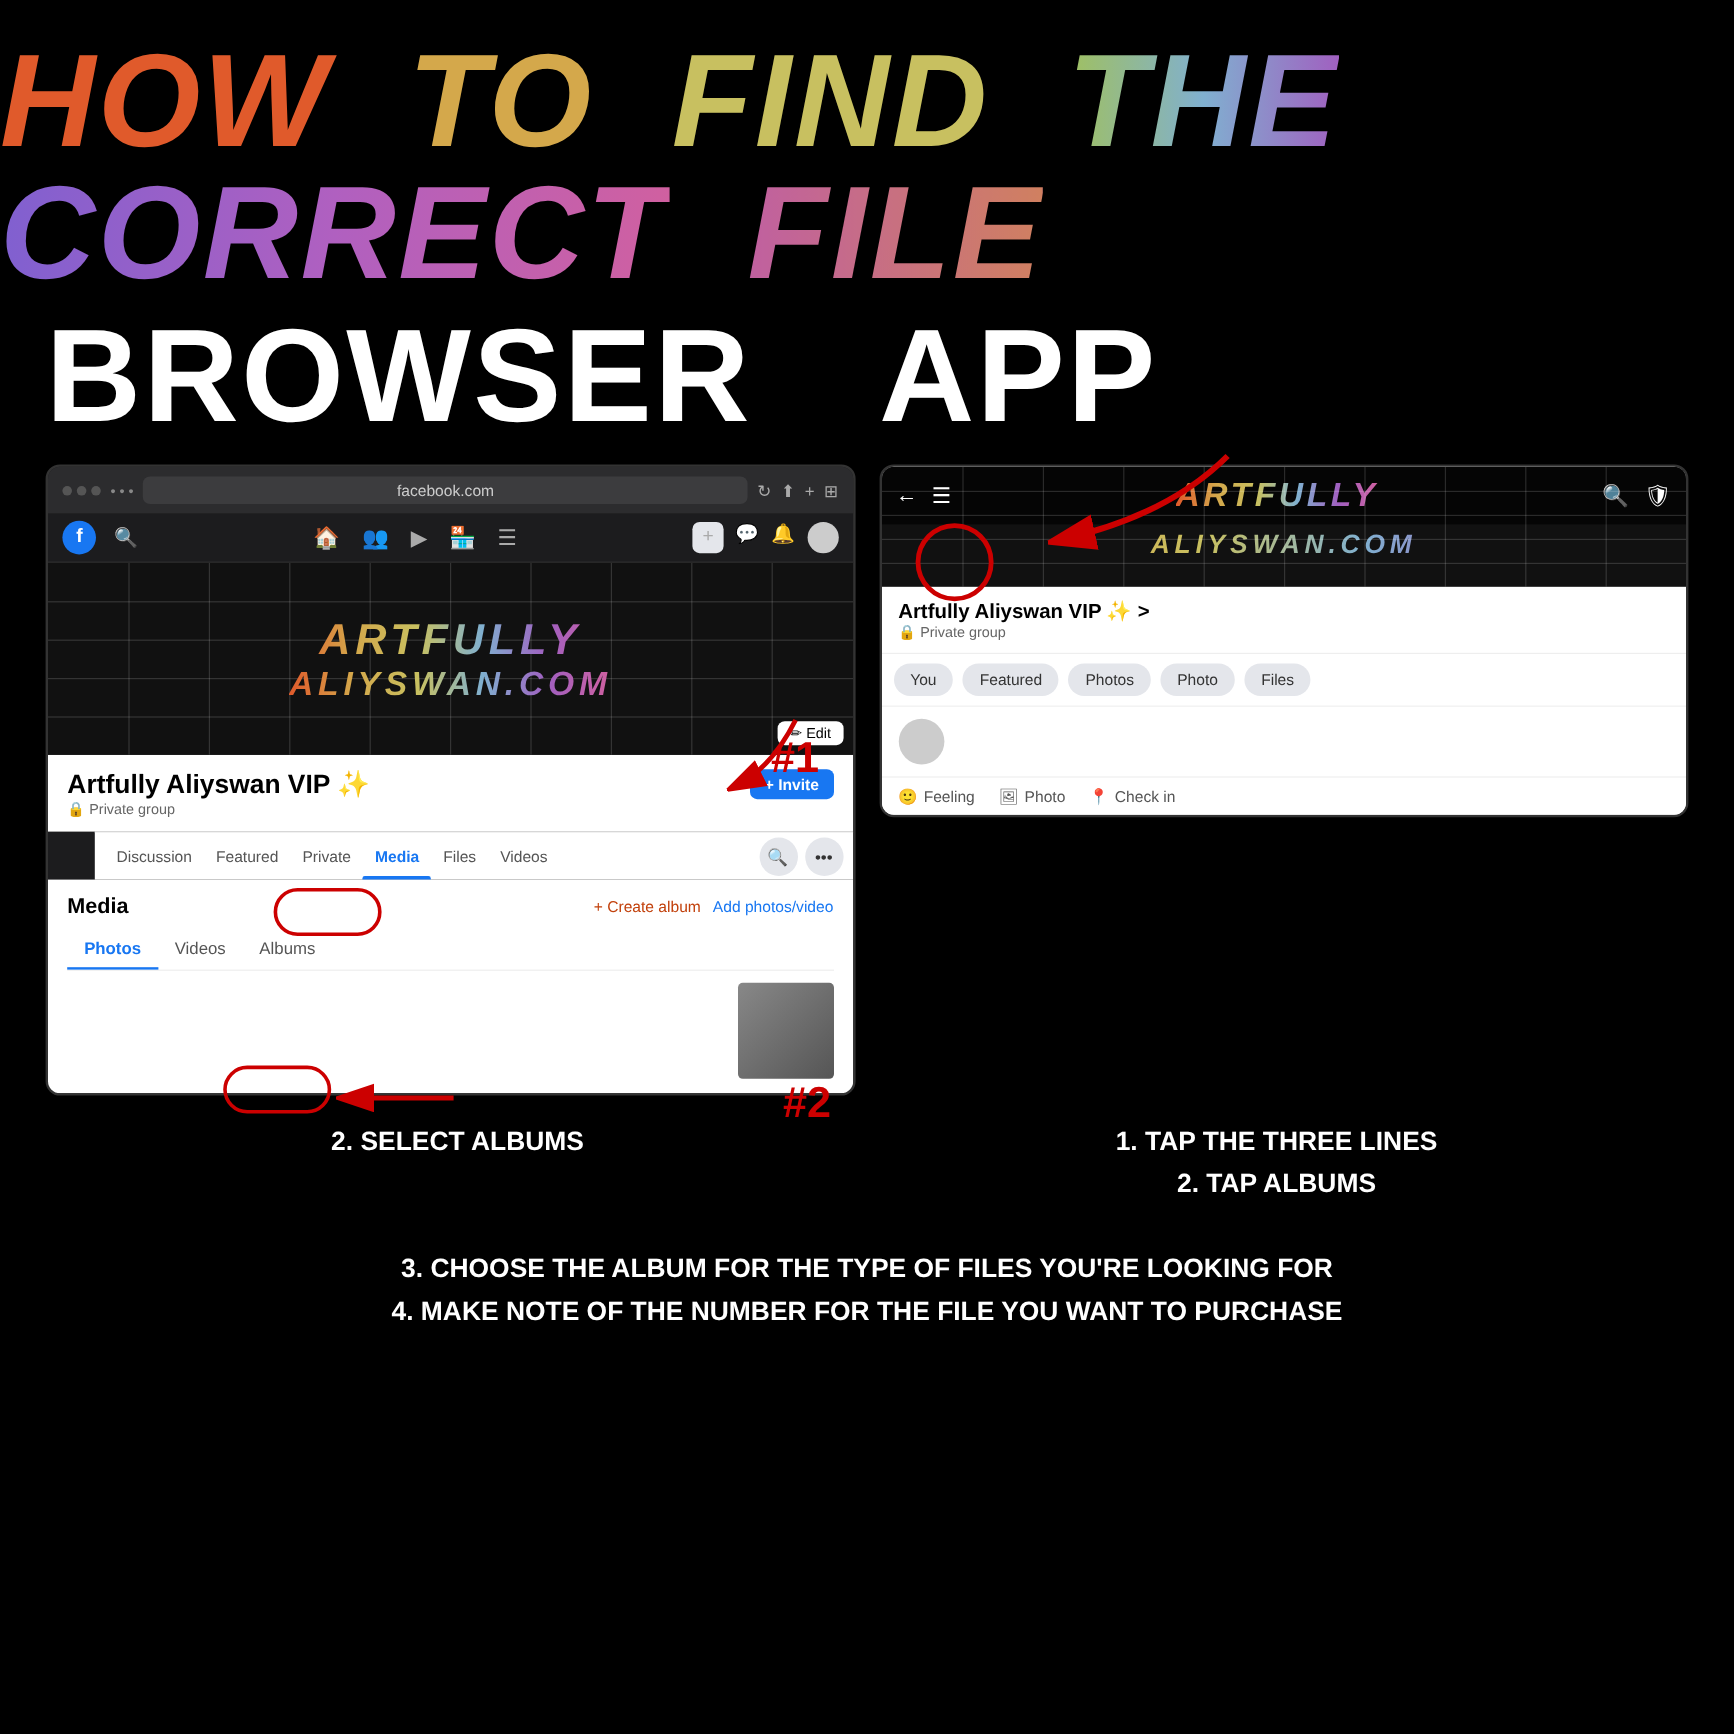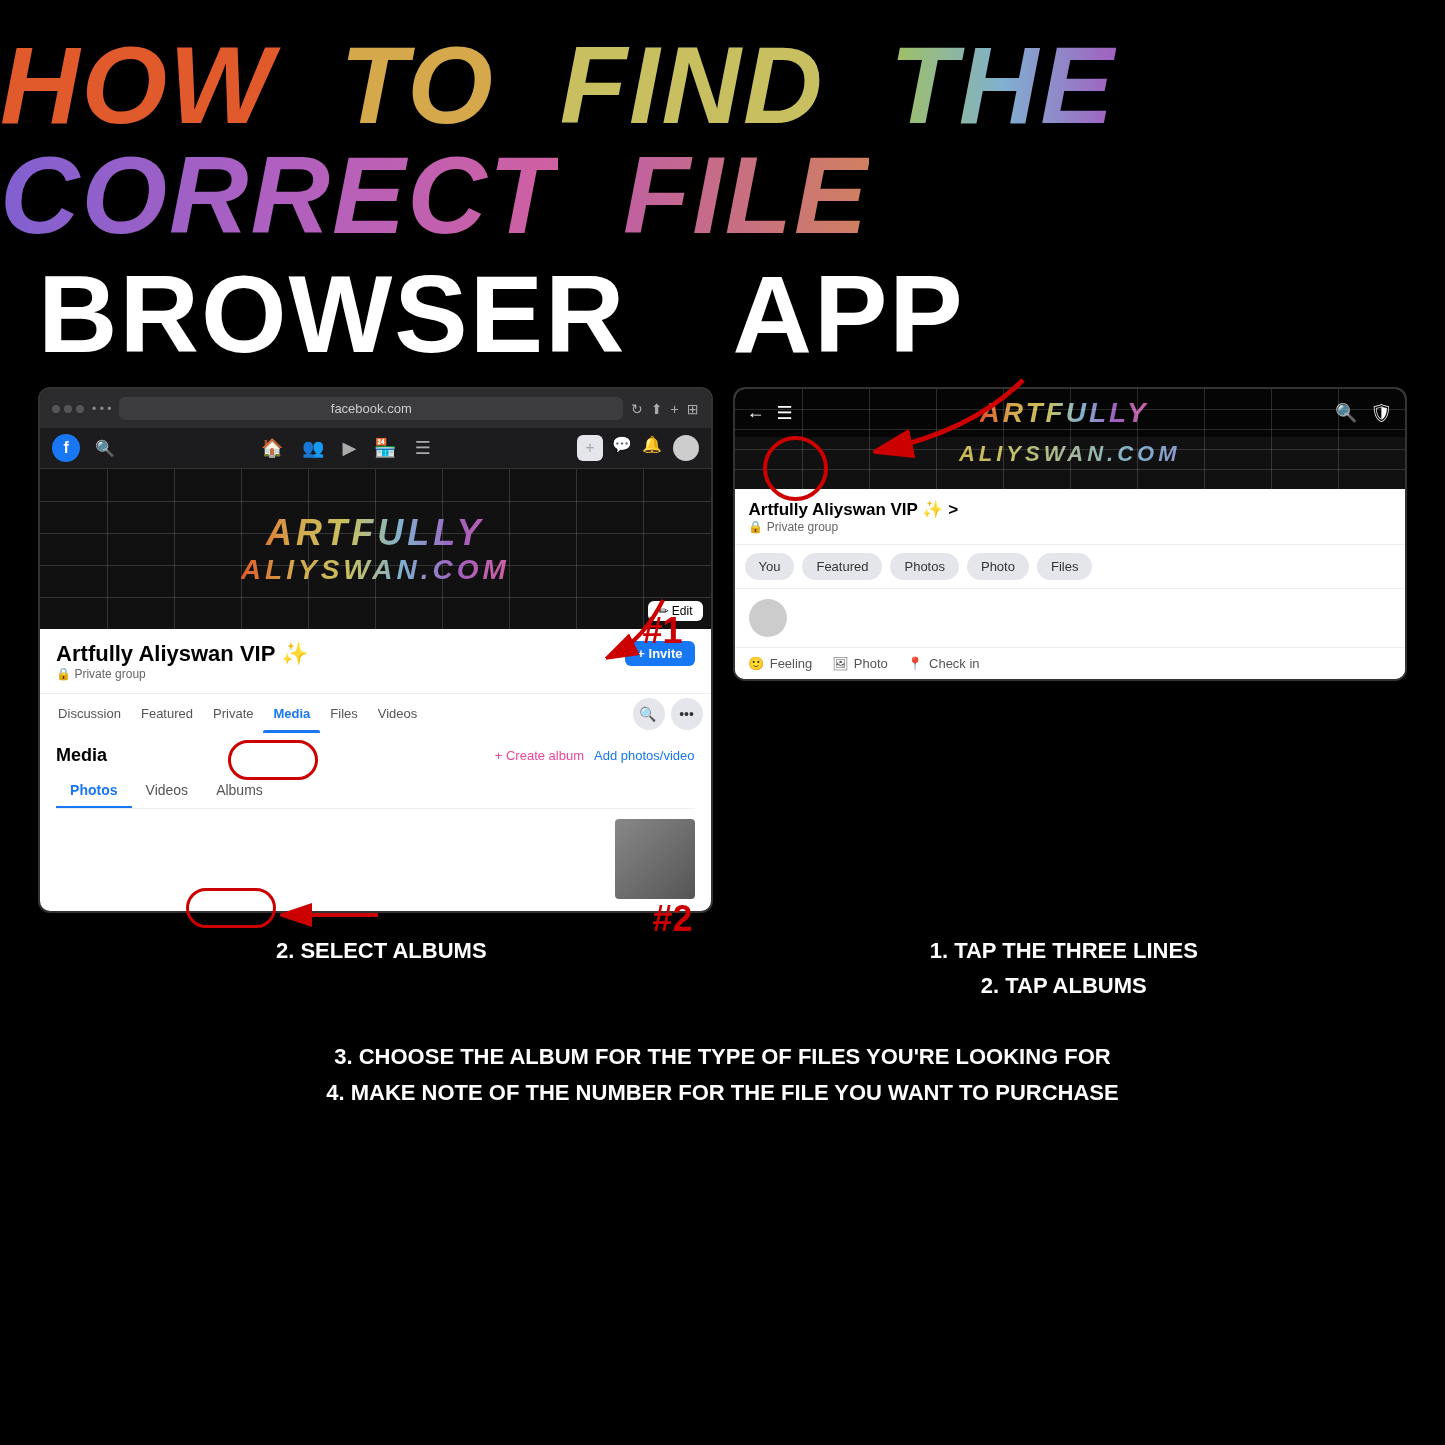--- a/index.html
+++ b/index.html
@@ -220,20 +220,21 @@
       gap: 4px;
     }
 
     .group-tabs {
       background: #fff;
       display: flex;
       gap: 0;
       border-top: 1px solid #eee;
       padding: 0 8px;
       font-size: 13px;
+      margin-left: 39px;
     }
 
     .group-tab {
       padding: 12px 10px;
       color: #555;
       cursor: pointer;
       position: relative;
       white-space: nowrap;
     }
 
@@ -289,21 +290,21 @@
       color: #000;
     }
 
     .media-actions {
       display: flex;
       gap: 10px;
       font-size: 12px;
     }
 
     .create-album {
-      color: #ec4899;
+      color: #c2410c;
       font-size: 13px;
     }
 
     .add-photos {
       color: #1877f2;
       font-size: 13px;
     }
 
     .invite-btn {
       background: #1877f2;

